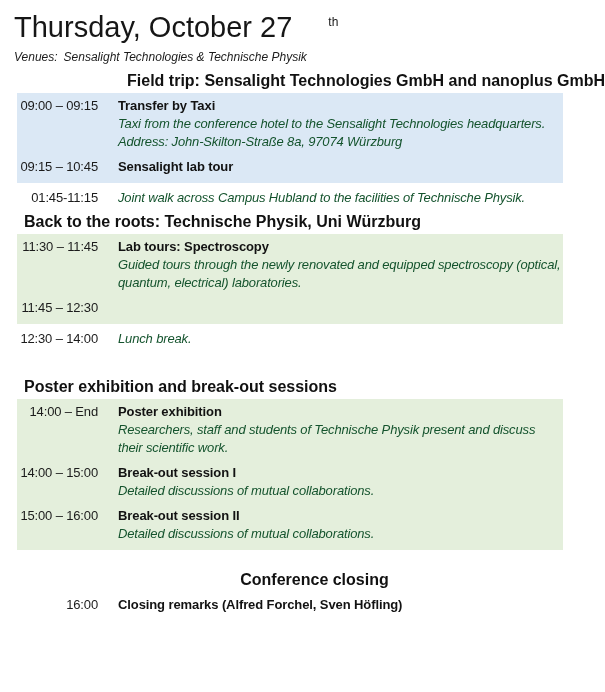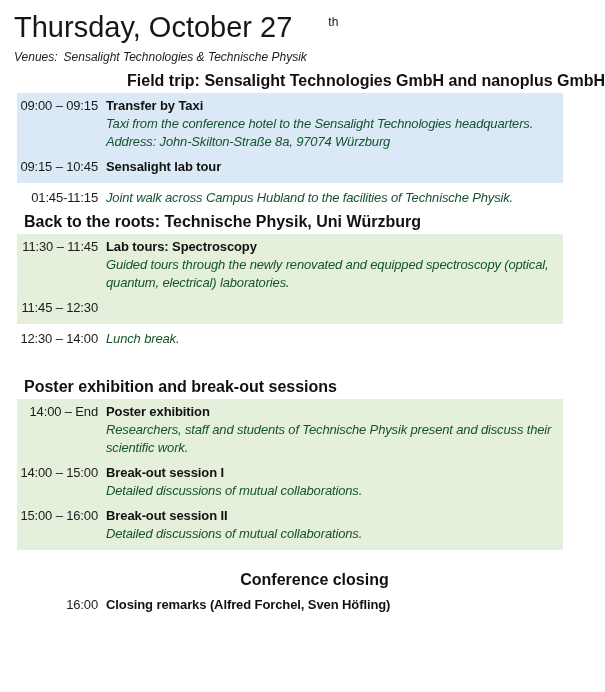--- a/index.html
+++ b/index.html
@@ -35,21 +35,21 @@
   .row{
     display:flex;align-items:flex-start;
     padding:2px 0 5px 0;
   }
   .plain-row{margin-left:17px;margin-top:4px;}
   .time{
     flex:none;width:81px;text-align:right;
     font-size:13px;line-height:18px;letter-spacing:-0.15px;
     white-space:pre;color:#1b1b1b;
   }
-  .content{margin-left:8px;width:450px;}
+  .content{margin-left:20px;width:450px;}
   .event-title{
     font-size:13px;line-height:18px;font-weight:700;
     letter-spacing:-0.1px;color:#121212;
   }
   .event-desc{
     font-size:13px;line-height:18px;font-style:italic;
     letter-spacing:-0.15px;color:#14532d;
   }
 </style>
 </head>

